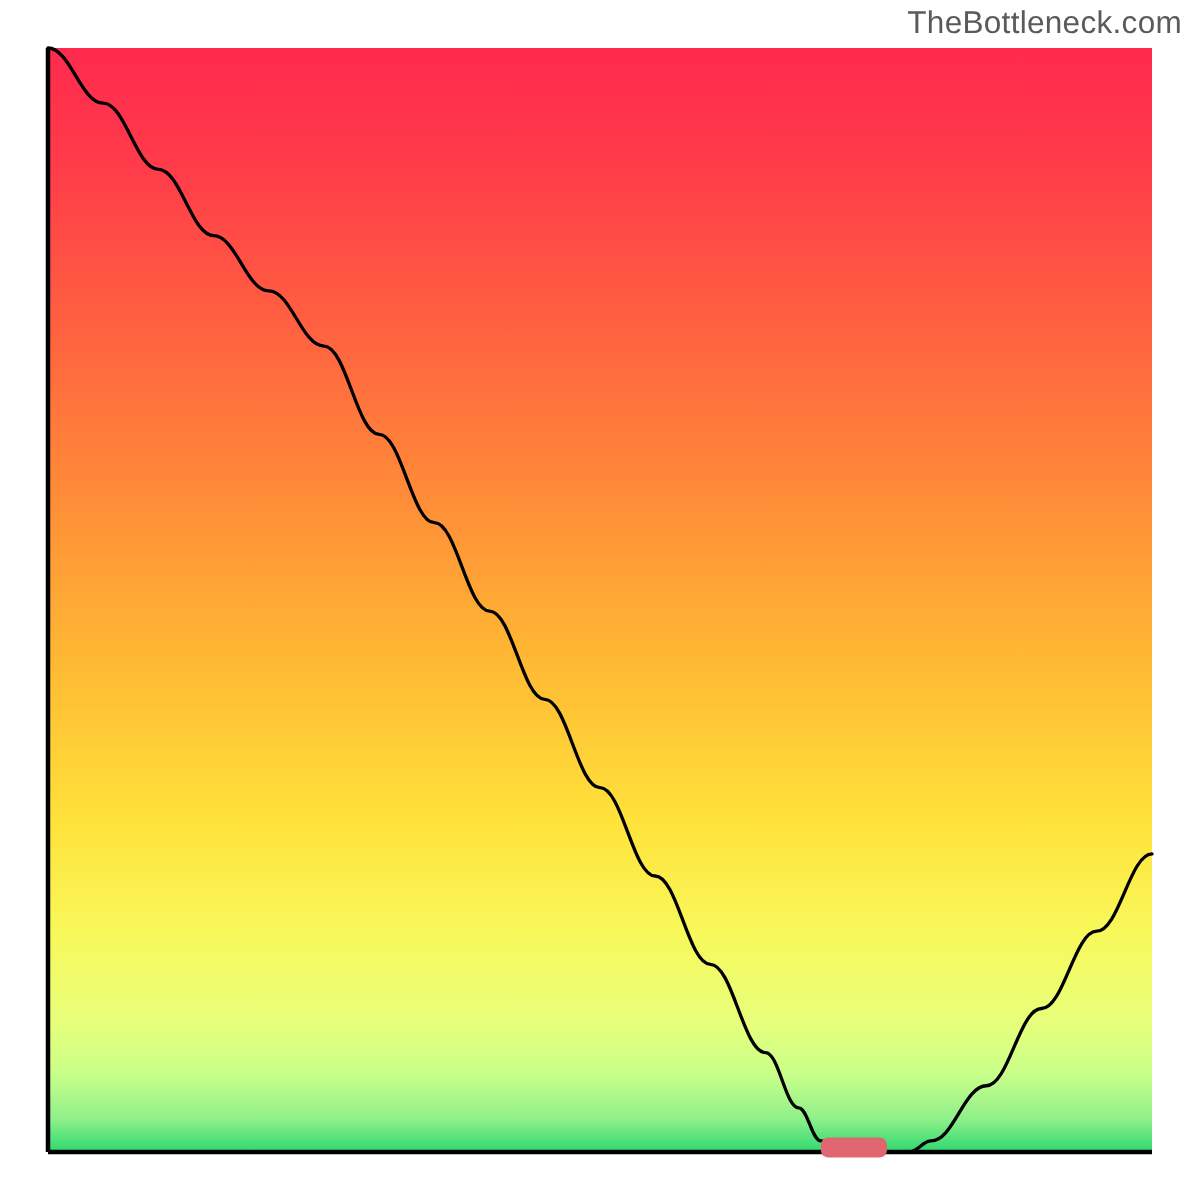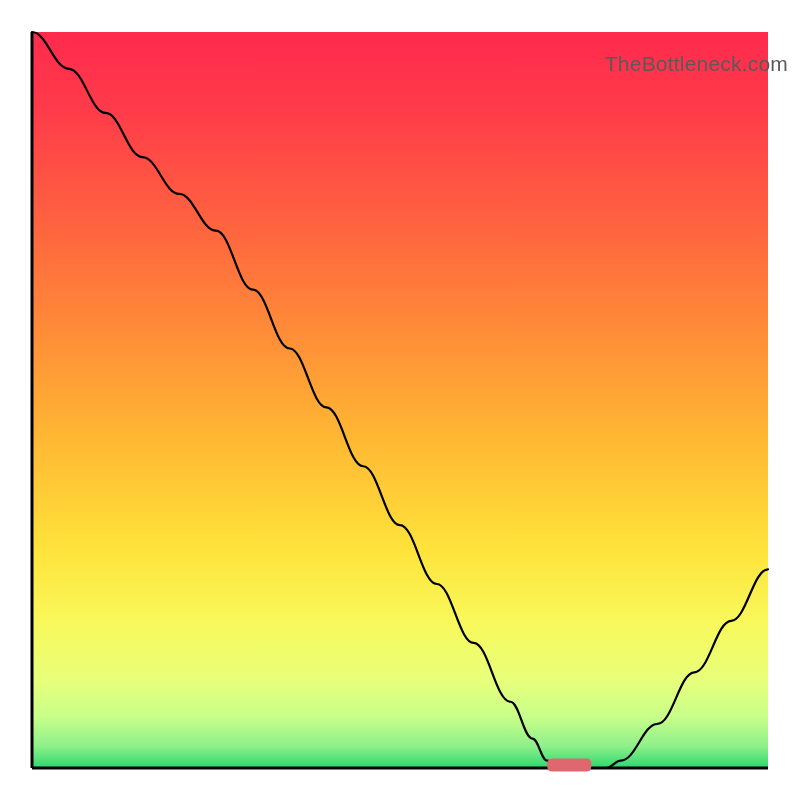--- a/index.html
+++ b/index.html
@@ -12,21 +12,20 @@
   }
   .watermark {
     position: absolute;
     top: 4px;
     right: 12px;
     font-size: 21px;
     font-weight: 500;
     color: #5a5a5a;
     letter-spacing: 0.2px;
     z-index: 10;
-    margin-top: 48px;
   }
   .chart-container {
     position: absolute;
     top: 0;
     left: 0;
     width: 800px;
     height: 800px;
   }
   svg {
     display: block;

